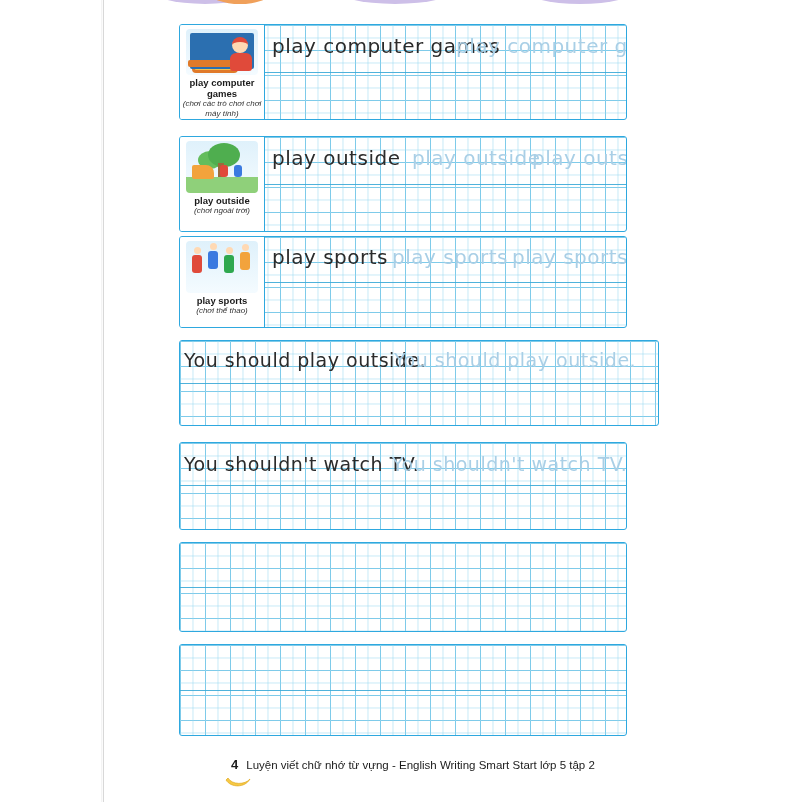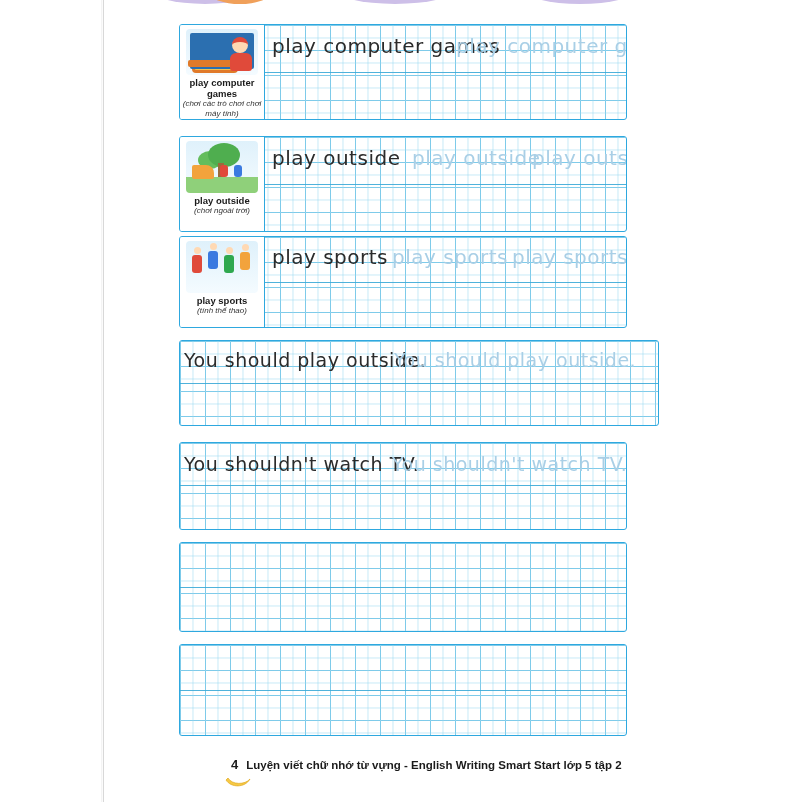--- a/index.html
+++ b/index.html
@@ -84,21 +84,21 @@
     white-space:nowrap;
   }
   .hw.dark{color:#2b2b2b;}
   .hw.light{color:#a9cfe6;}
 
   
   .footer{
     position:absolute;left:128px;bottom:30px;display:flex;align-items:center;gap:8px;
   }
   .pg-num{font-size:13px;font-weight:bold;color:#1b1b1b;}
-  .footer-text{font-size:11.5px;font-weight:bold;color:#1b1b1b;text-align:center;}
+  .footer-text{font-size:11.5px;font-weight:normal;color:#1b1b1b;text-align:center;}
   .banana{
     position:absolute;left:122px;bottom:14px;width:26px;height:12px;
   }
 
   
   .sky{position:absolute;inset:0;background:linear-gradient(#dff1fb,#f4fbff);}
   .ground{position:absolute;left:0;right:0;bottom:0;height:16px;background:#8fd07a;}
   .tree-c{position:absolute;left:22px;top:2px;width:32px;height:24px;background:#4fae4f;border-radius:50%;}
   .tree-c2{position:absolute;left:12px;top:10px;width:24px;height:18px;background:#63bd5c;border-radius:50%;}
   .tree-t{position:absolute;left:32px;top:22px;width:6px;height:14px;background:#9a6b3a;}
@@ -175,21 +175,21 @@
         <div class="sport" style="left:6px;top:14px;background:#e04a3a;"></div>
         <div class="sport" style="left:22px;top:10px;background:#3a7ae0;"></div>
         <div class="sport" style="left:38px;top:14px;background:#2fa84f;"></div>
         <div class="sport" style="left:54px;top:11px;background:#f2a33c;"></div>
         <div class="kid" style="left:8px;top:6px;width:7px;height:7px;background:#ffd9b3;"></div>
         <div class="kid" style="left:24px;top:2px;width:7px;height:7px;background:#ffd9b3;"></div>
         <div class="kid" style="left:40px;top:6px;width:7px;height:7px;background:#ffd9b3;"></div>
         <div class="kid" style="left:56px;top:3px;width:7px;height:7px;background:#ffd9b3;"></div>
       </div>
       <div class="cap-en">play sports</div>
-      <div class="cap-vi">(tính thể thao)</div>
+      <div class="cap-vi">(chơi thể thao)</div>
     </div>
     <div class="hw dark" style="left:92px;top:8px;font-size:20px;">play sports</div>
     <div class="hw light" style="left:212px;top:8px;font-size:20px;">play sports</div>
     <div class="hw light" style="left:332px;top:8px;font-size:20px;">play sports</div>
   </div>
 
   <div class="block" style="left:76px;top:340px;width:480px;height:86px;">
     <div class="grid fine"></div>
     <div class="midline" style="top:42px;"></div>
     <div class="hw dark" style="left:4px;top:8px;font-size:19px;">You should play outside.</div>

